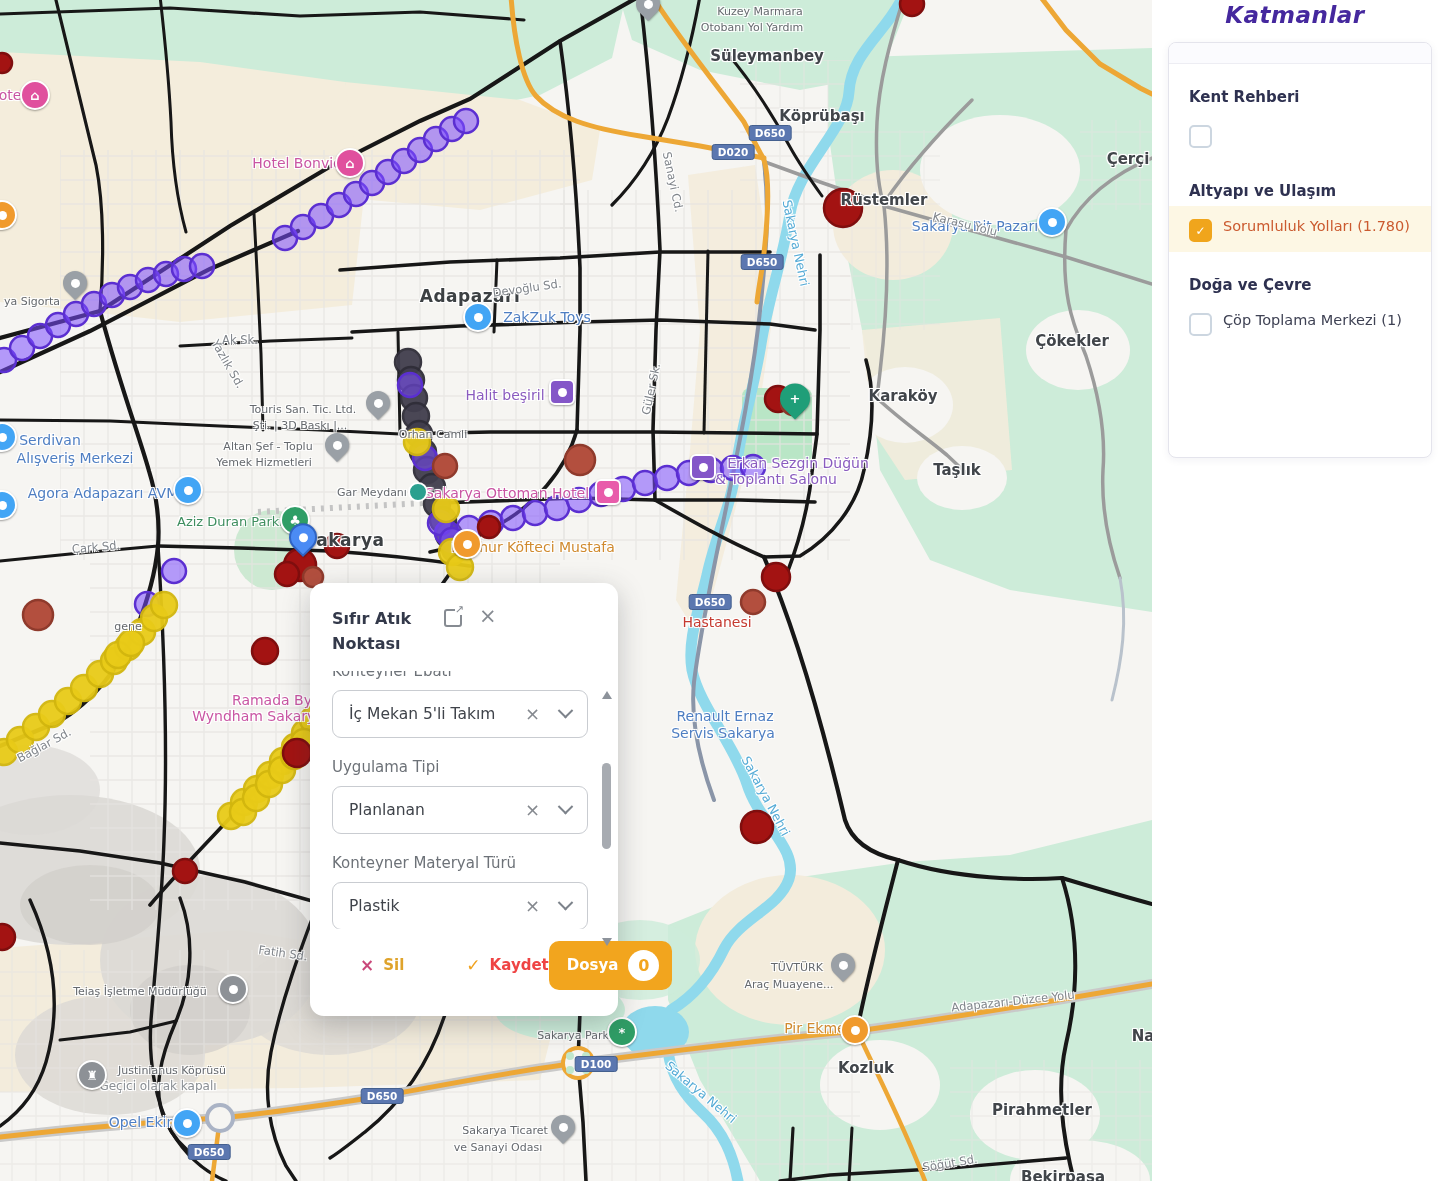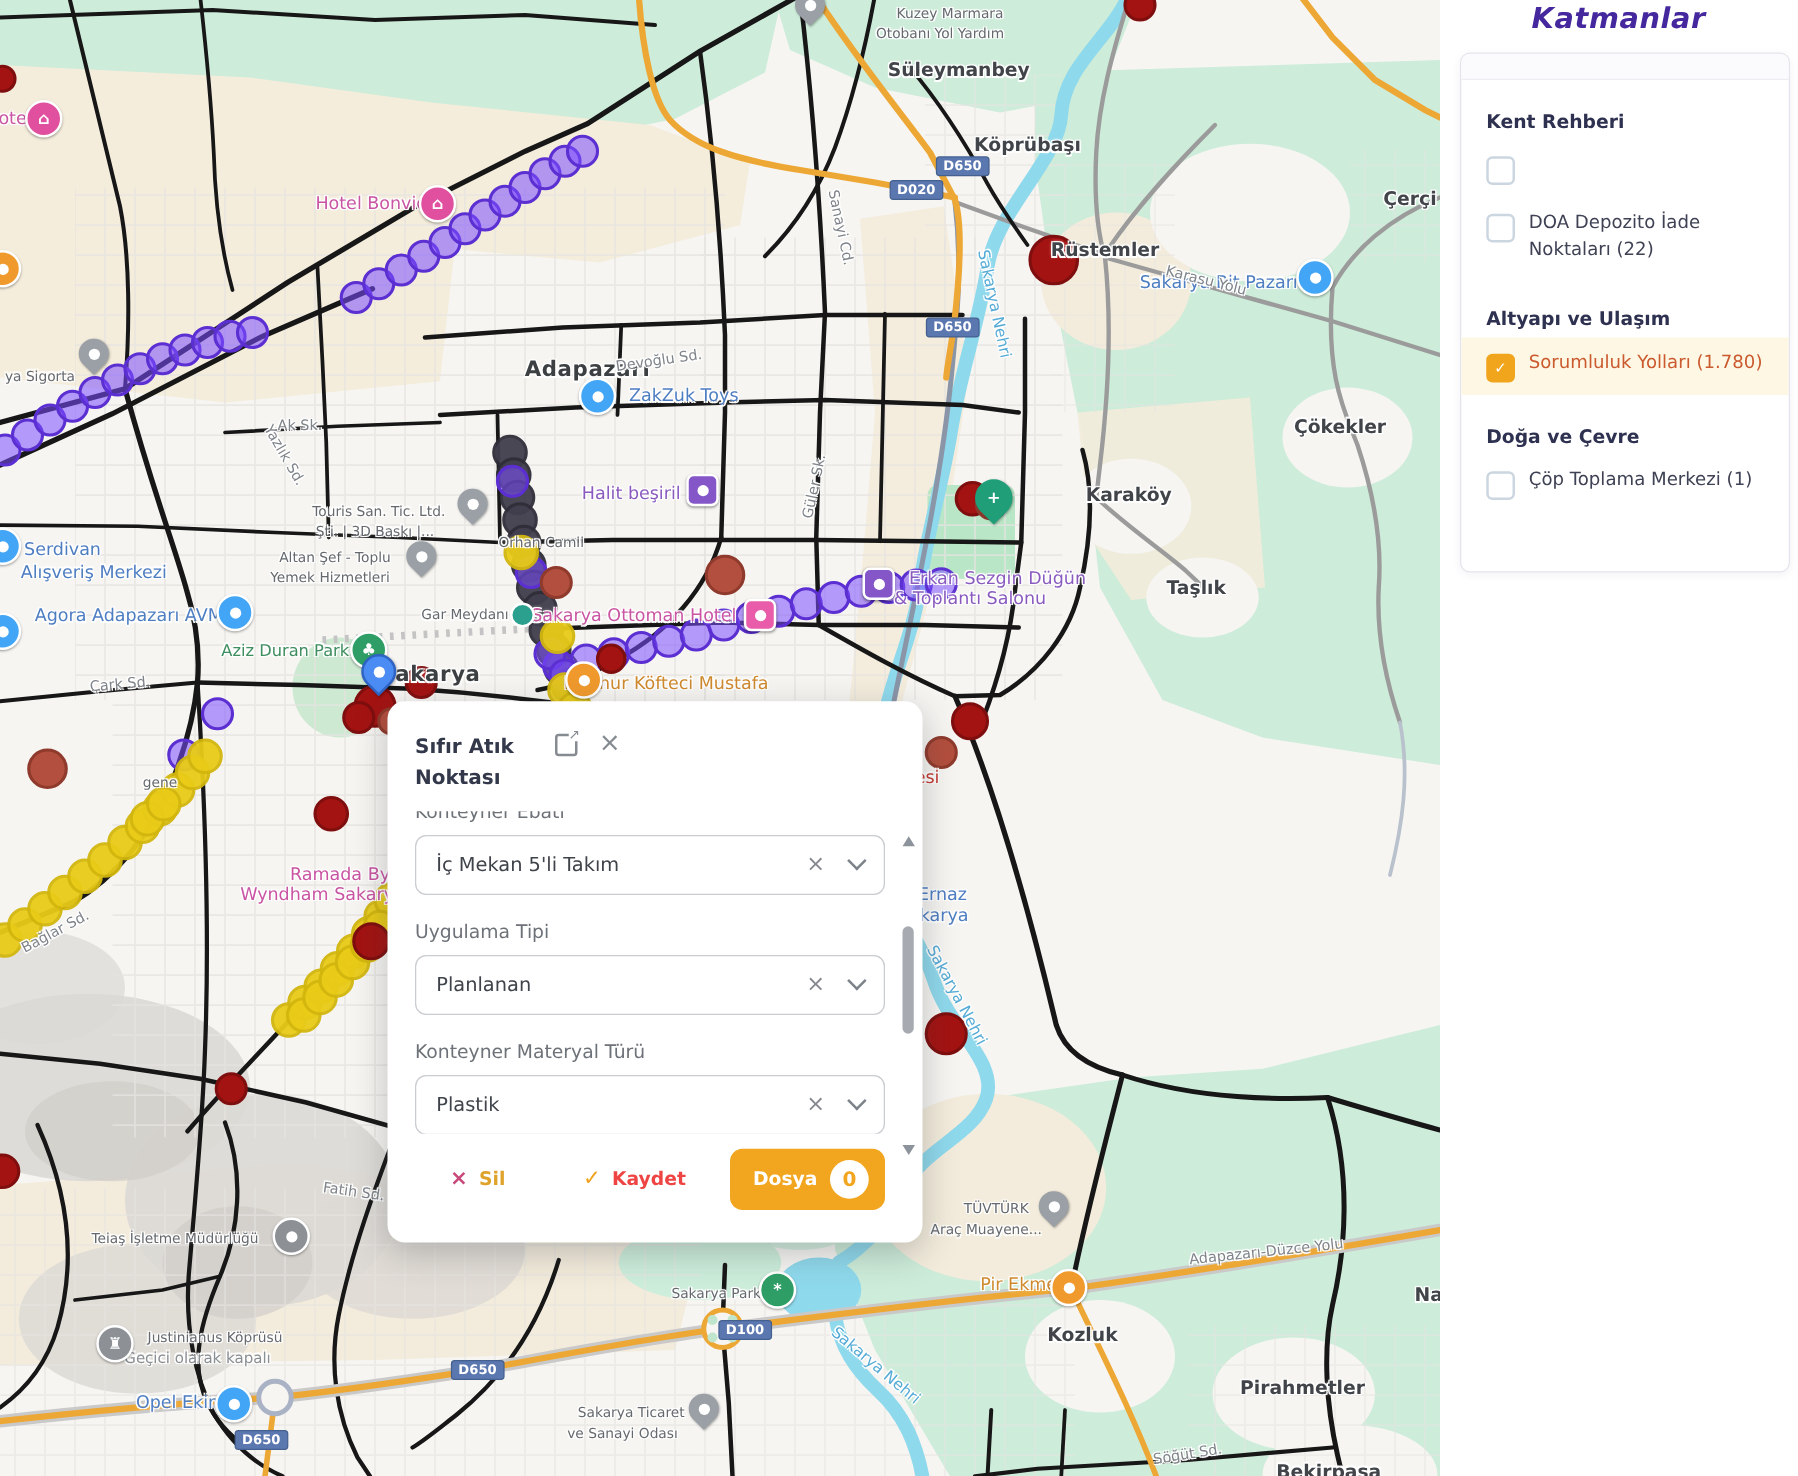--- a/index.html
+++ b/index.html
@@ -30,21 +30,21 @@
   .mk-circle{width:26px;height:26px;border-radius:50%;border:2px solid #fff;transform:translate(-50%,-50%);
              box-shadow:0 1px 2px rgba(0,0,0,.35);font-size:13px;font-weight:bold;}
   .mk-square{width:22px;height:22px;border-radius:6px;border:2px solid #fff;transform:translate(-50%,-50%);
              box-shadow:0 1px 2px rgba(0,0,0,.35);font-size:12px;font-weight:bold;}
   .donut{width:9px;height:9px;border-radius:50%;background:#fff;}
   .mk-dot{width:16px;height:16px;border-radius:50%;border:2px solid #fff;transform:translate(-50%,-50%);}
   .pin{width:24px;height:24px;border-radius:50% 50% 50% 0;transform:translate(-50%,-92%) rotate(-45deg);
        box-shadow:0 1px 2px rgba(0,0,0,.35);}
   .pin>span{transform:rotate(45deg);display:flex;width:100%;height:100%;align-items:center;justify-content:center;}
   
-  #popup{position:absolute;left:310px;top:561px;width:428px;height:433px;background:#fff;border-radius:14px;
+  #popup{position:absolute;left:310px;top:583px;width:308px;height:433px;background:#fff;border-radius:14px;
          box-shadow:0 8px 28px rgba(50,54,60,.28);z-index:10;}
   .popup-header{display:flex;padding:24px 20px 0 22px;}
   .popup-title{width:112px;font-size:16px;font-weight:bold;color:#33394a;line-height:1.55;}
   .popup-meta{font-size:13px;color:#a7abb2;line-height:1.45;flex:1;}
   .popup-icons{display:flex;gap:17px;align-items:flex-start;padding-top:2px;}
   .expand-box{position:relative;width:14px;height:14px;border:2px solid #868b92;border-radius:3px;display:inline-block;}
   .expand-box i{position:absolute;right:-4px;top:-7px;font-style:normal;font-size:11px;color:#868b92;background:#fff;line-height:1;}
   .close-x{font-size:21px;color:#868b92;line-height:14px;cursor:pointer;}
   .popup-scroll{position:relative;margin:14px 30px 0 22px;height:258px;overflow:hidden;}
   .fld-label{font-size:15px;color:#6d7278;margin:20px 0 10px;}
@@ -563,24 +563,20 @@
 
   <div id="side">
     <div class="panel-title">Katmanlar</div>
     <div class="panel-card">
       <div class="panel-strip"></div>
       <div id="panel-sections">
           <div class="sec-title">Kent Rehberi</div>
           <div class="chk-row">
             <span class="chk"></span>
           </div>
-          <div class="chk-row">
-            <span class="chk"></span>
-            <span class="chk-label">DOA Depozito İade Noktaları (22)</span>
-          </div>
           <div class="sec-title">Altyapı ve Ulaşım</div>
           <div class="chk-row checked">
             <span class="chk">✓</span>
             <span class="chk-label">Sorumluluk Yolları (1.780)</span>
           </div>
           <div class="sec-title">Doğa ve Çevre</div>
           <div class="chk-row">
             <span class="chk"></span>
             <span class="chk-label">Çöp Toplama Merkezi (1)</span>
           </div>

